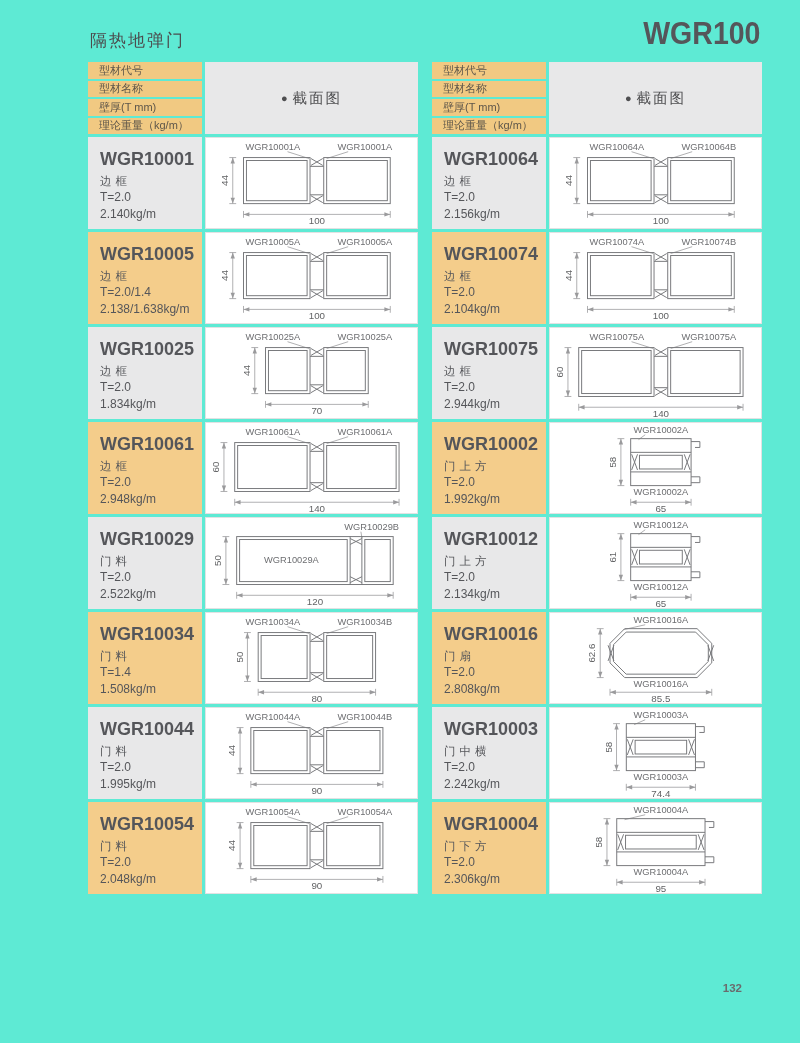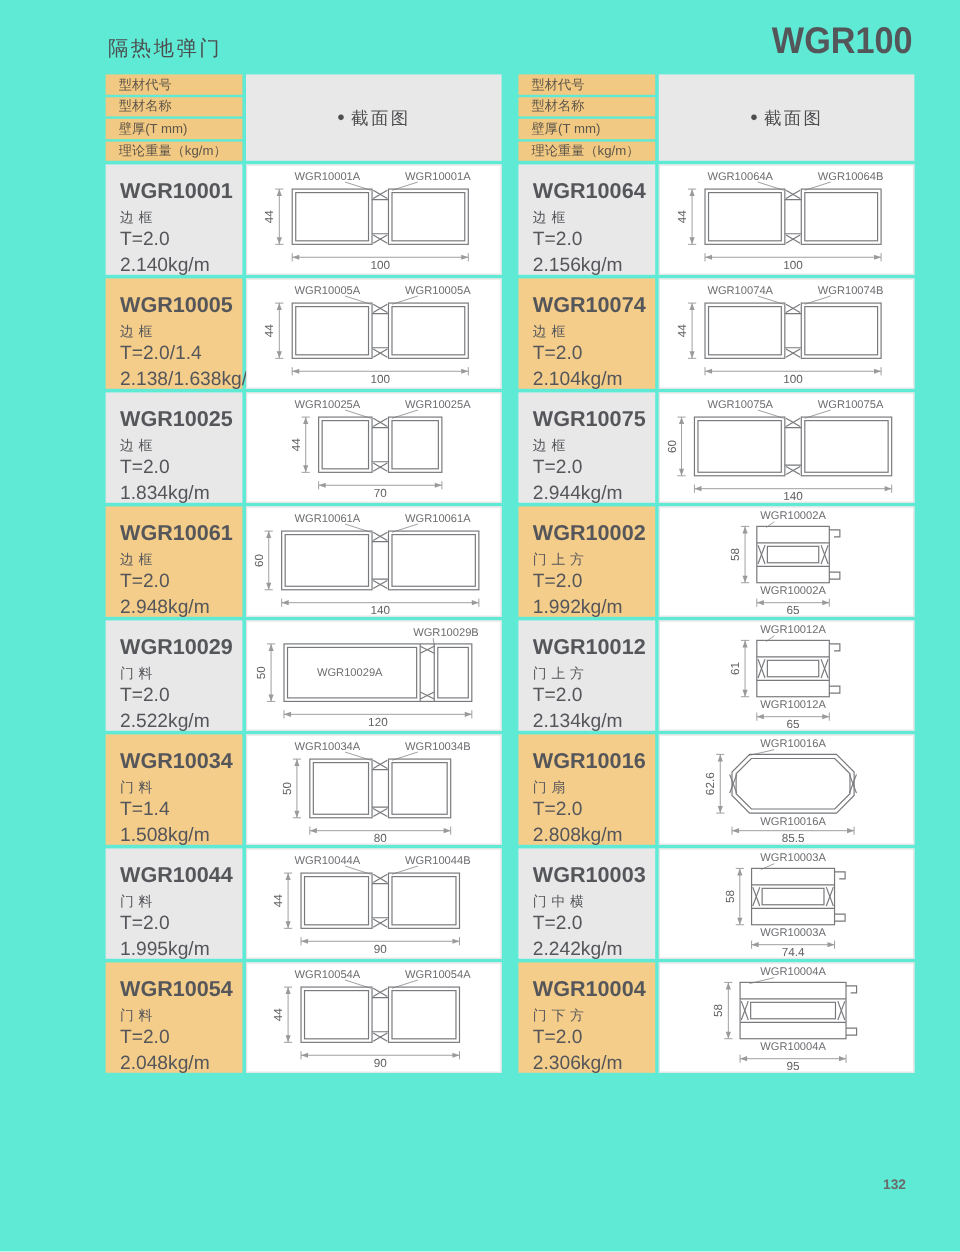--- a/index.html
+++ b/index.html
@@ -18,29 +18,29 @@
   .thead-right{flex:1;background:var(--gy,#e8e8e9);display:flex;align-items:center;justify-content:center;
                font-size:14.5px;color:#4e4e50;letter-spacing:2px;gap:5px;}
   .bullet{font-size:11px;letter-spacing:0;}
   .prow{display:flex;gap:3px;margin-bottom:3px;height:92px;}
   .labelcell{width:114px;box-sizing:border-box;background:var(--gy,#e8e8e9);display:flex;flex-direction:column;
              padding:12px 6px 9px 12px;}
   .labelcell.hl{background:var(--or,#f4cd8b);}
   .code{font-size:18px;color:#55565a;font-weight:bold;}
   .pname{font-size:11.5px;letter-spacing:4px;color:#55565a;margin-top:4px;font-family:Liberation Mono, monospace;}
   .spacer{flex:1;}
-  .thick,.weight{font-size:16px;color:#55565a;line-height:1.4;}
+  .thick,.weight{font-size:12px;color:#55565a;line-height:1.4;}
   .diagcell{flex:1;background:#fff;border:1px solid #e2e2e3;box-sizing:border-box;}
   .diagcell svg{display:block;width:100%;height:100%;}
   .pl{fill:none;stroke:var(--dln,#77787b);stroke-width:1;}
   .dl{fill:none;stroke:var(--dml,#9a9a9c);stroke-width:.8;}
   .ar{fill:var(--dml,#9a9a9c);stroke:none;}
   .dt{font-size:10px;fill:#626365;}
   .pt{font-size:9.5px;fill:#6d6e71;}
-  .pnum{position:absolute;right:45px;top:982px;font-size:11.5px;font-weight:bold;color:#6a6b6d;}
+  .pnum{position:absolute;right:58px;top:982px;font-size:11.5px;font-weight:bold;color:#6a6b6d;}
 </style>
 </head>
 <body>
 
 <div class="page">
   <div class="pagehead">
     <div class="ptitle">隔热地弹门</div>
     <div class="pseries">WGR100</div>
   </div>
   <div class="tables" id="tables">

